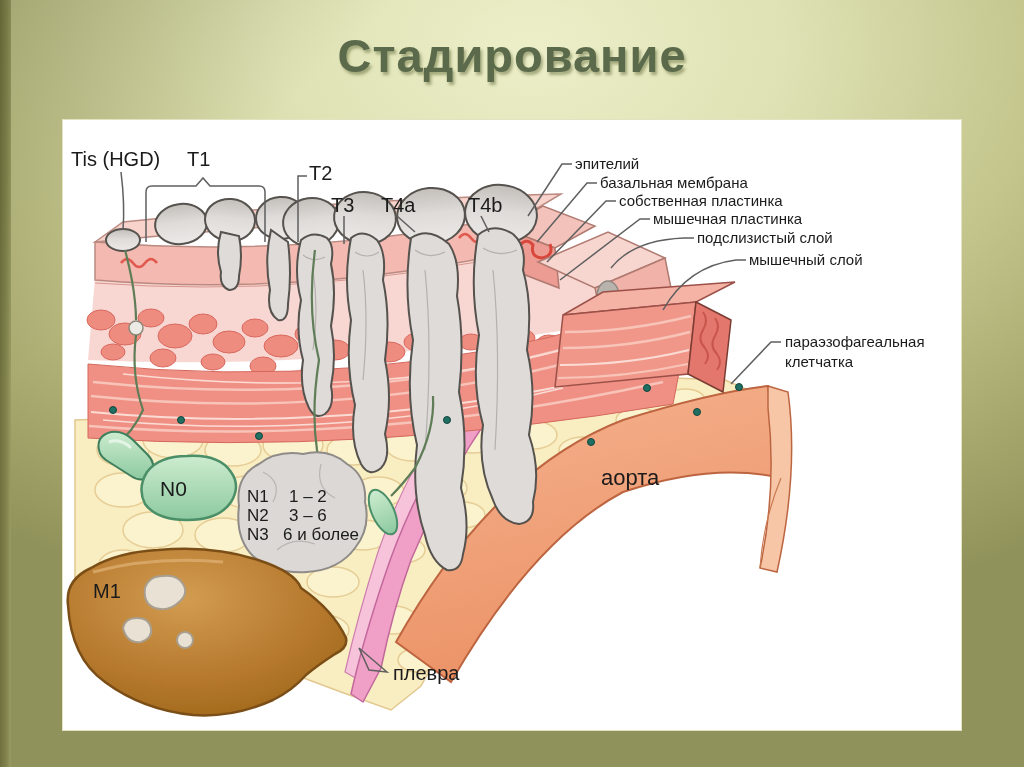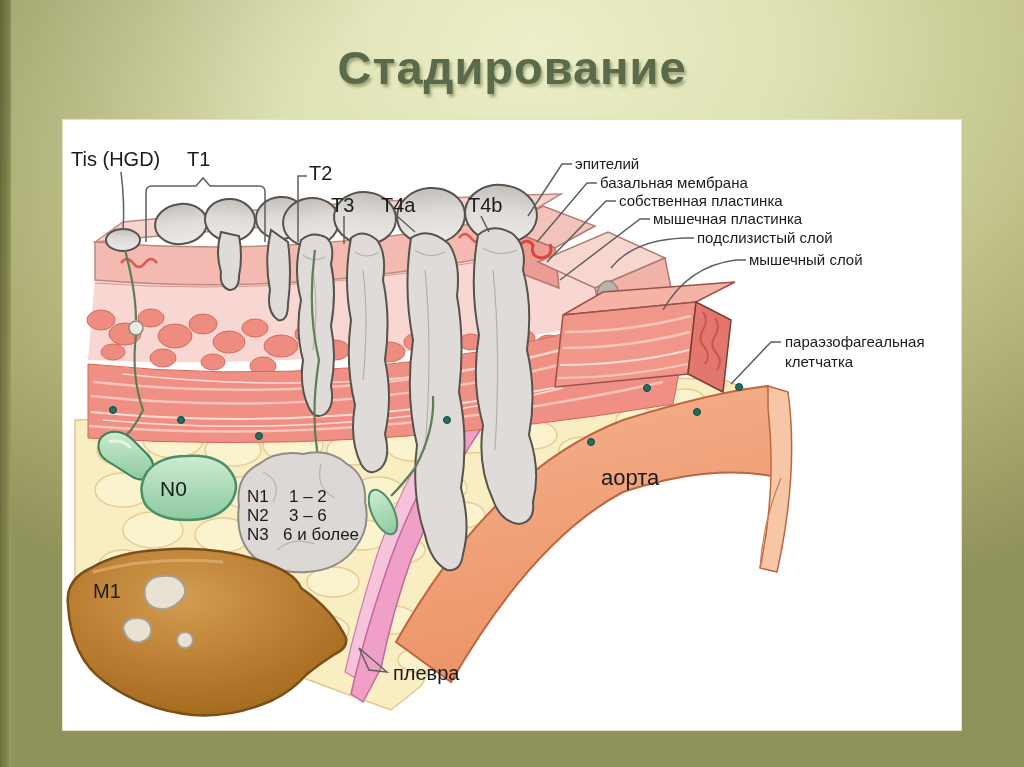--- a/index.html
+++ b/index.html
@@ -11,21 +11,21 @@
   }
   .edge-strip{
     position:absolute;left:0;top:0;width:11px;height:767px;
     background:linear-gradient(to right,#6e6f3e 0%,#83854e 60%,#9a9c64 100%);
   }
   .corner-shade{
     position:absolute;left:0;top:0;width:100%;height:100%;pointer-events:none;
     background:linear-gradient(135deg, rgba(70,72,35,.22) 0%, rgba(70,72,35,0) 22%);
   }
   .slide-title{
-    position:absolute;left:0;top:40px;width:1024px;text-align:center;
+    position:absolute;left:0;top:28px;width:1024px;text-align:center;
     font-size:47px;font-weight:bold;letter-spacing:1px;color:#5b6a4b;
     text-shadow:2px 3px 3px rgba(105,115,65,.55);
   }
   .panel{
     position:absolute;left:62px;top:119px;width:900px;height:612px;
     background:#ffffff;border:1px solid #e3e3c2;box-sizing:border-box;
   }
   svg text{font-family:"Liberation Sans", sans-serif;fill:#1b1b1b;}
   .tlabel{font-size:20px;}
   .llabel{font-size:15px;}

